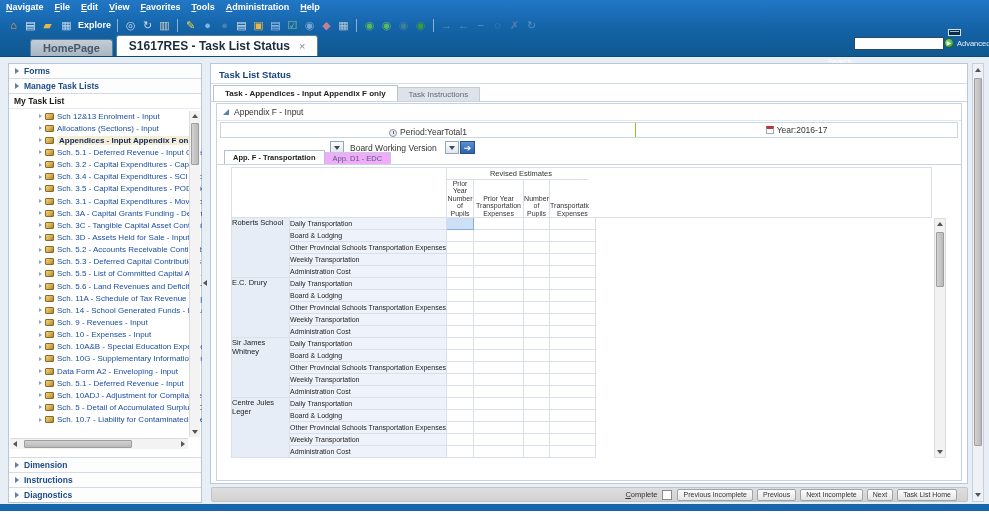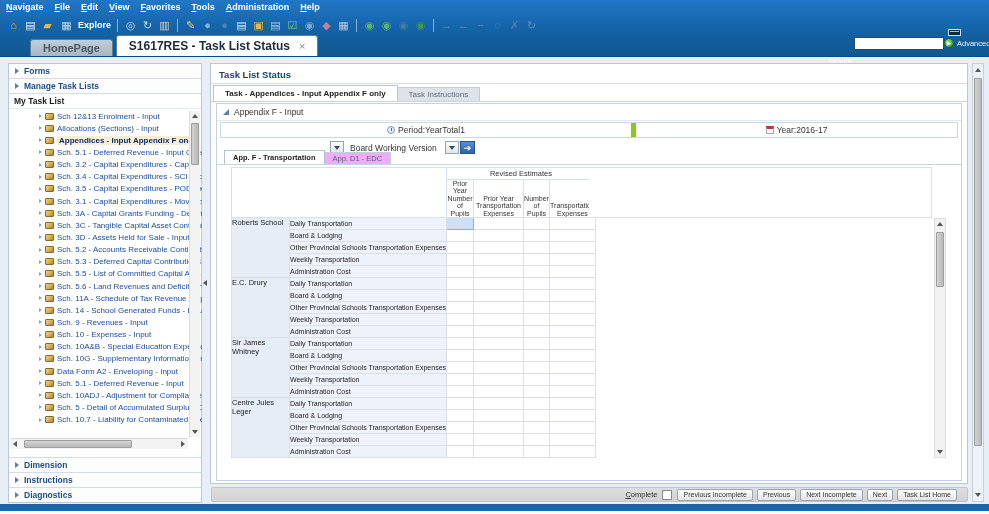--- a/index.html
+++ b/index.html
@@ -95,21 +95,21 @@
   .ttabs-rule { position:absolute; left:0; top:37px; width:100%; height:1px; background:#c9d4e0; }
 
   .inner { position:absolute; left:5px; top:39px; width:746px; height:378px; border:1px solid #c5d2e0; background:#fff; }
   .sec-head { position:absolute; left:6px; top:3px; display:flex; align-items:center; gap:5px; }
   .sec-tri { width:0; height:0; border-left:6px solid transparent; border-bottom:6px solid #5a7fa8; }
   .sec-label { font-size:8.5px; color:#333; }
   .sec-rule { position:absolute; left:0; top:16px; width:100%; height:1px; background:#e2e8f0; }
 
   .pov { position:absolute; left:3px; top:18px; width:738px; height:16px; border:1px solid #cbd6e3; display:flex; }
   .pov-cell { display:flex; align-items:center; justify-content:center; gap:3px; font-size:8.5px; color:#333; }
-  .pov-cell.c1 { width:415px; border-right:5px solid #84cc16; }
+  .pov-cell.c1 { width:415px; border-right:1px solid #84cc16;align-items:flex-end; }
   .pov-cell.c2 { flex:1; }
   .ico-period { width:8px; height:8px; border-radius:50%; border:1px solid #8096ac; background:#e8eef5; position:relative; }
   .ico-period::after { content:""; position:absolute; left:3px; top:1px; width:1px; height:3px; background:#c03a3a; }
   .ico-year { width:8px; height:8px; border:1px solid #a0a8b4; border-top:3px solid #c23434; background:#fff; }
 
   .ver-row { position:absolute; left:0; top:37px; width:100%; height:14px; }
   .dd-btn { position:absolute; width:14px; height:13px; border:1px solid #93a6b8;
     background:linear-gradient(#fdfdfd,#dfe6ec); display:flex; align-items:center; justify-content:center; }
   .dd-btn .tri-d { border-top-color:#3c4a5a; }
   .ver-label { position:absolute; left:133px; top:2px; font-size:8.5px; color:#333; }

